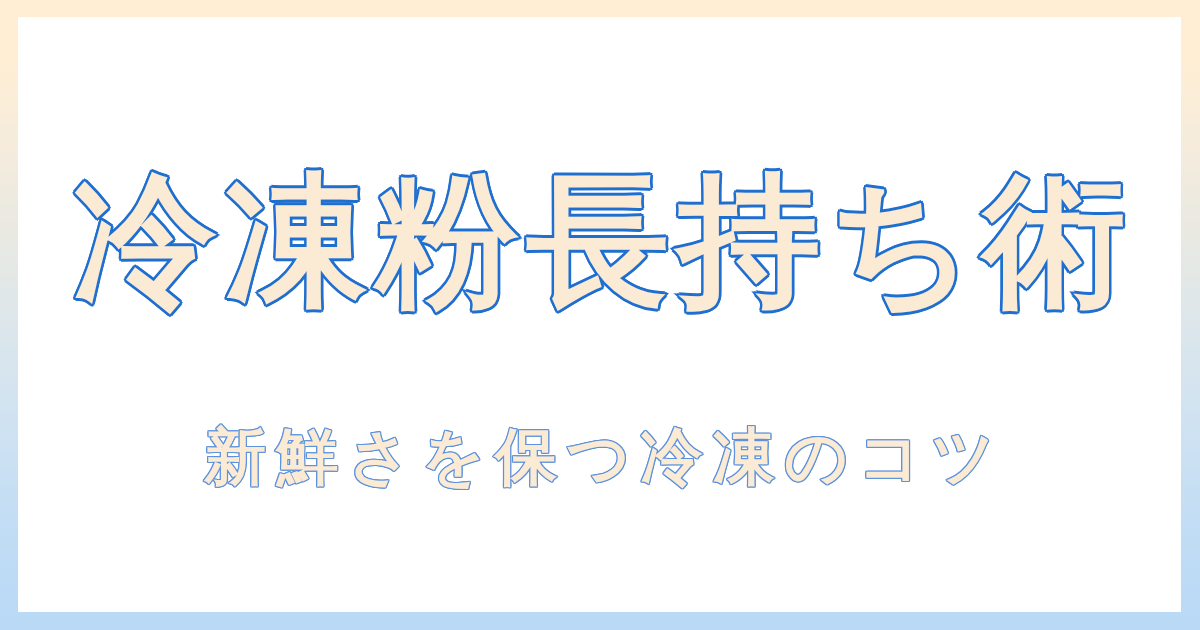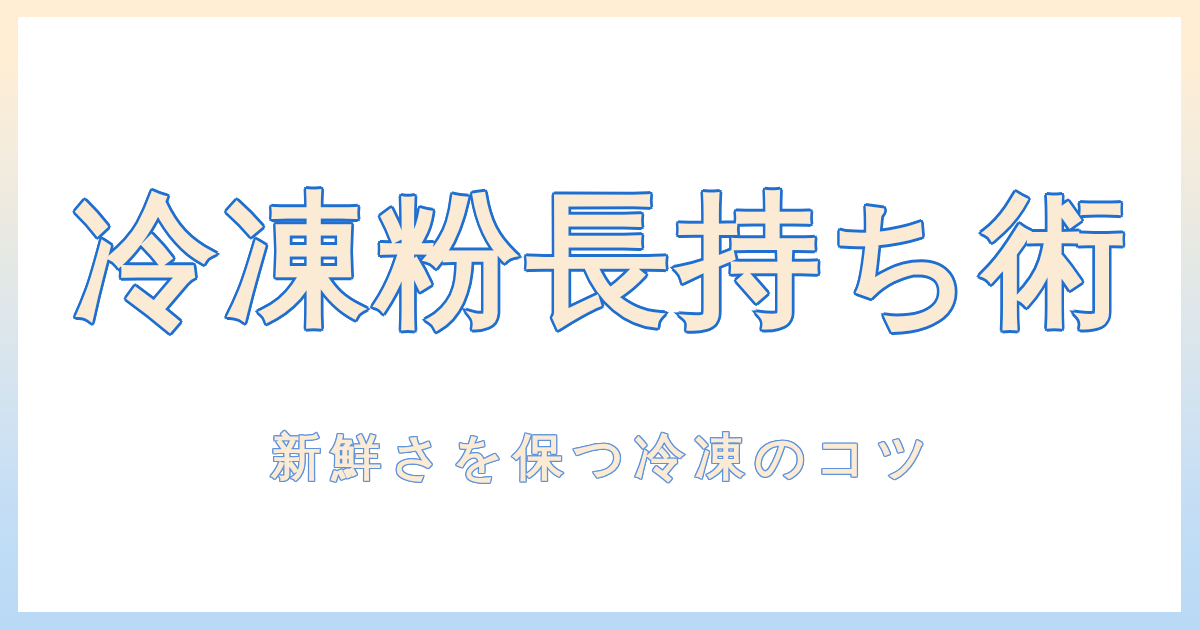--- a/index.html
+++ b/index.html
@@ -61,21 +61,20 @@
   }
 
   
   .title-wrap {
     position: absolute;
     left: 0;
     right: 0;
     top: 152px;
     height: 180px;
     display: flex;
-    align-items: center;
     justify-content: center;
   }
 
   .title {
     font-size: 143px;
     letter-spacing: 8px;
     text-indent: 8px;
     -webkit-text-stroke: 3.2px #1f6fd0;
     paint-order: stroke fill;
     text-shadow:
@@ -91,21 +90,21 @@
     left: 0;
     right: 0;
     top: 398px;
     height: 84px;
     display: flex;
     align-items: center;
     justify-content: center;
   }
 
   .subtitle {
-    font-size: 50px;
+    font-size: 62px;
     letter-spacing: 10px;
     text-indent: 10px;
     -webkit-text-stroke: 1.5px #5d93dd;
     paint-order: stroke fill;
     text-shadow:
        1.25px 0    0 #5d93dd, -1.25px 0    0 #5d93dd,
        0    1.25px 0 #5d93dd,  0   -1.25px 0 #5d93dd,
        0.9px 0.9px 0 #5d93dd, -0.9px 0.9px 0 #5d93dd,
        0.9px -0.9px 0 #5d93dd, -0.9px -0.9px 0 #5d93dd;
   }

